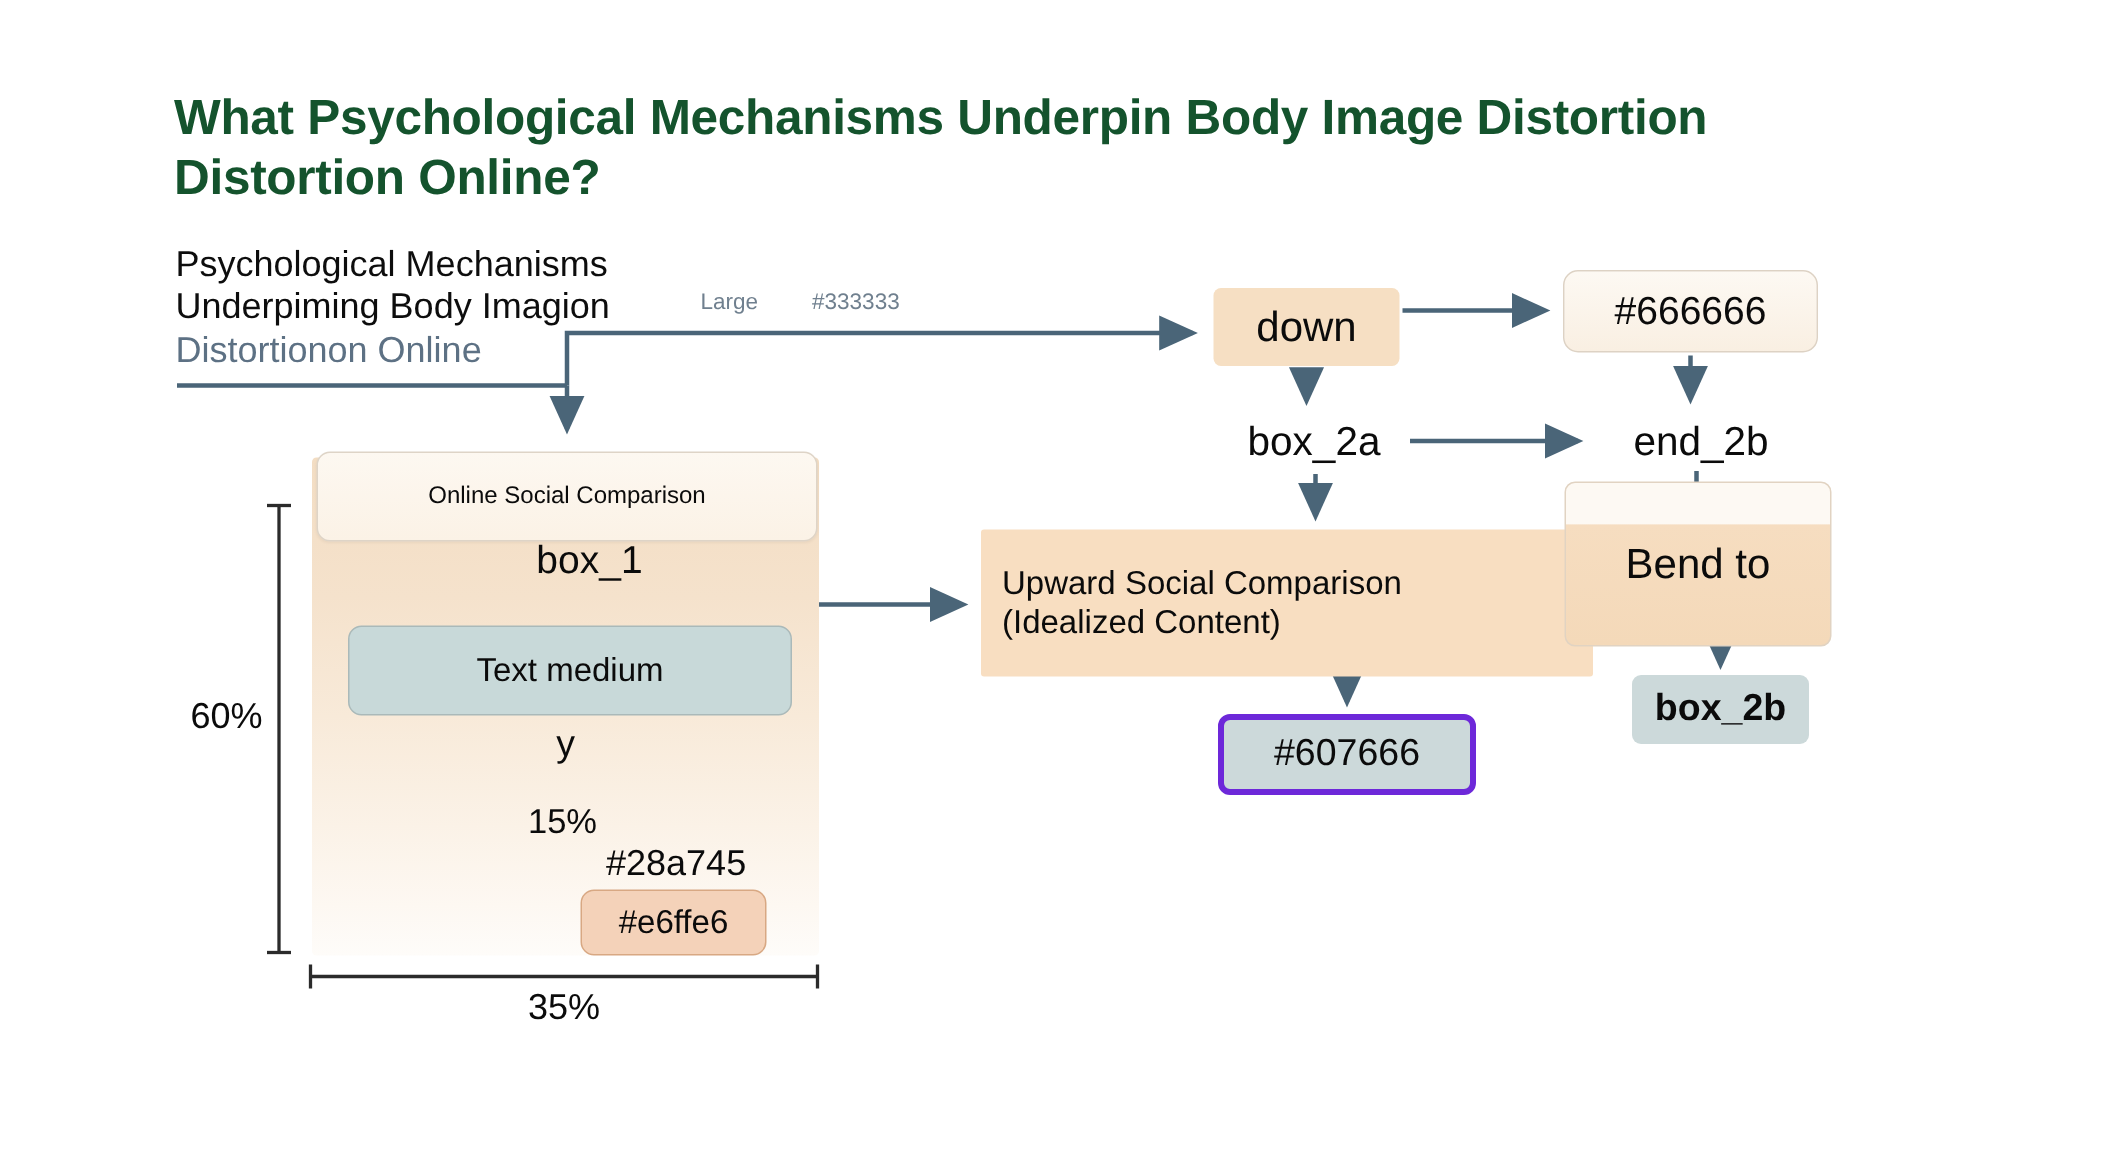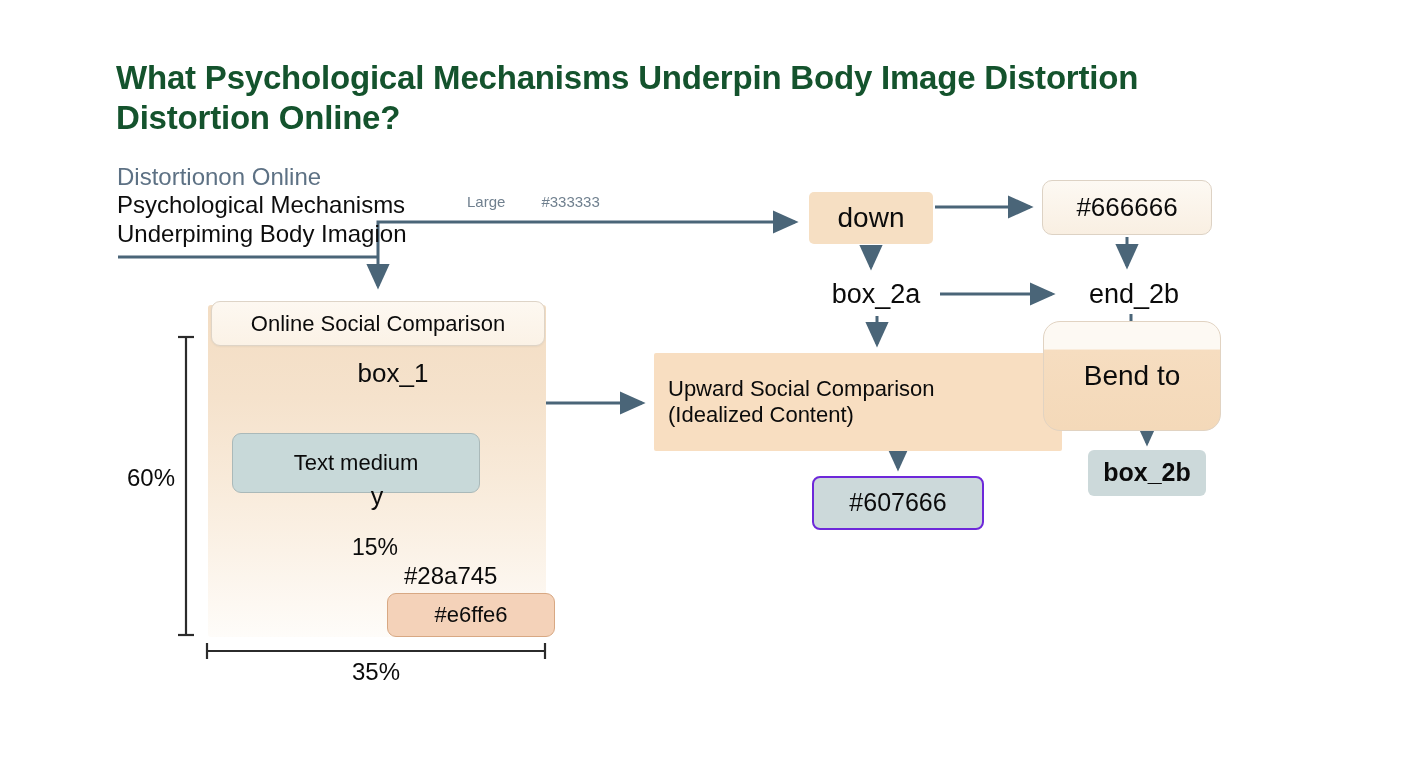--- a/index.html
+++ b/index.html
@@ -111,60 +111,59 @@
     width: 338px;
     text-align: center;
     font-size: 25px;
     color: #0b0b0b;
   }
 
   
   #chip-online-social {
     position: absolute;
     left: 211px; top: 301px;
-    width: 334px; height: 45px;
+    width: 334px; height: 60px;
     background: linear-gradient(180deg,#fdf8f1 0%, #fbf2e6 100%);
     border: 1px solid #ded4c7;
     border-radius: 9px;
     display: flex; align-items: center; justify-content: center;
-    font-size: 22px;
+    font-size: 16px;
     color: #0b0b0b;
     box-shadow: 0 1px 2px rgba(0,0,0,0.05);
   }
 
   
   #chip-text-medium {
     position: absolute;
     left: 232px; top: 417px;
-    width: 248px; height: 60px;
+    width: 296px; height: 60px;
     background: #c8d9d9;
     border: 1px solid #aab9b9;
     border-radius: 9px;
     display: flex; align-items: center; justify-content: center;
     font-size: 22px;
     color: #0b0b0b;
-    margin-top: 16px;
   }
 
   
   #chip-007bff {
     position: absolute;
     left: 234px; top: 577px;
     width: 126px; height: 57px;
     background: #f4d2b9;
     border: 1px solid #d8a883;
     border-radius: 9px;
     display: flex; align-items: center; justify-content: center;
     font-size: 22px;
     color: #0b0b0b;
   }
   #chip-e6ffe6 {
     position: absolute;
     left: 387px; top: 593px;
-    width: 168px; height: 44px;
+    width: 124px; height: 44px;
     background: #f4d2b9;
     border: 1px solid #d8a883;
     border-radius: 9px;
     display: flex; align-items: center; justify-content: center;
     font-size: 22px;
     color: #0b0b0b;
   }
   #label-28a745 {
     position: absolute;
     left: 404px; top: 562px;
@@ -230,28 +229,28 @@
     padding: 0 14px;
     font-size: 22px;
     white-space: pre-line;
   }
   #node-bendto {
     left: 1043px; top: 321px;
     width: 178px; height: 110px;
     background: linear-gradient(180deg,
         #fdf9f3 0%, #fdf9f3 25%, #f6ddc0 26%, #f4d9b9 100%);
     border: 1px solid #e1d3c2;
-    border-radius: 17px;
+    border-radius: 7px;
     font-size: 28px;
   }
   #node-607666 {
     left: 812px; top: 476px;
     width: 172px; height: 54px;
     background: #ccd9da;
-    border: 2px solid #6d28d9;
+    border: 4px solid #6d28d9;
     border-radius: 8px;
     font-size: 25px;
   }
   #node-box2b {
     left: 1088px; top: 450px;
     width: 118px; height: 46px;
     background: #ccd9da;
     border-radius: 6px;
     font-size: 25px;
     font-weight: bold;
@@ -316,25 +315,25 @@
       <path d="M207,651 L545,651"></path>
       <path d="M207,643 L207,659"></path>
       <path d="M545,643 L545,659"></path>
     </g>
   </svg>
 
   <div id="page-title">What Psychological Mechanisms Underpin Body Image Distortion
 Distortion Online?</div>
 
   <div id="source-block">
+    <div id="source-line1">Psychological Mechanisms
+Underpiming Body Imagion</div>
     <div id="source-row">
       <div id="source-line2">Distortionon Online</div>
     </div>
-    <div id="source-line1">Psychological Mechanisms
-Underpiming Body Imagion</div>
     <div id="source-meta">
       <span>Large</span>
       <span>#333333</span>
     </div>
   </div>
 
   <div id="box1-container"></div>
 
   <div id="chip-online-social">Online Social Comparison</div>
 

